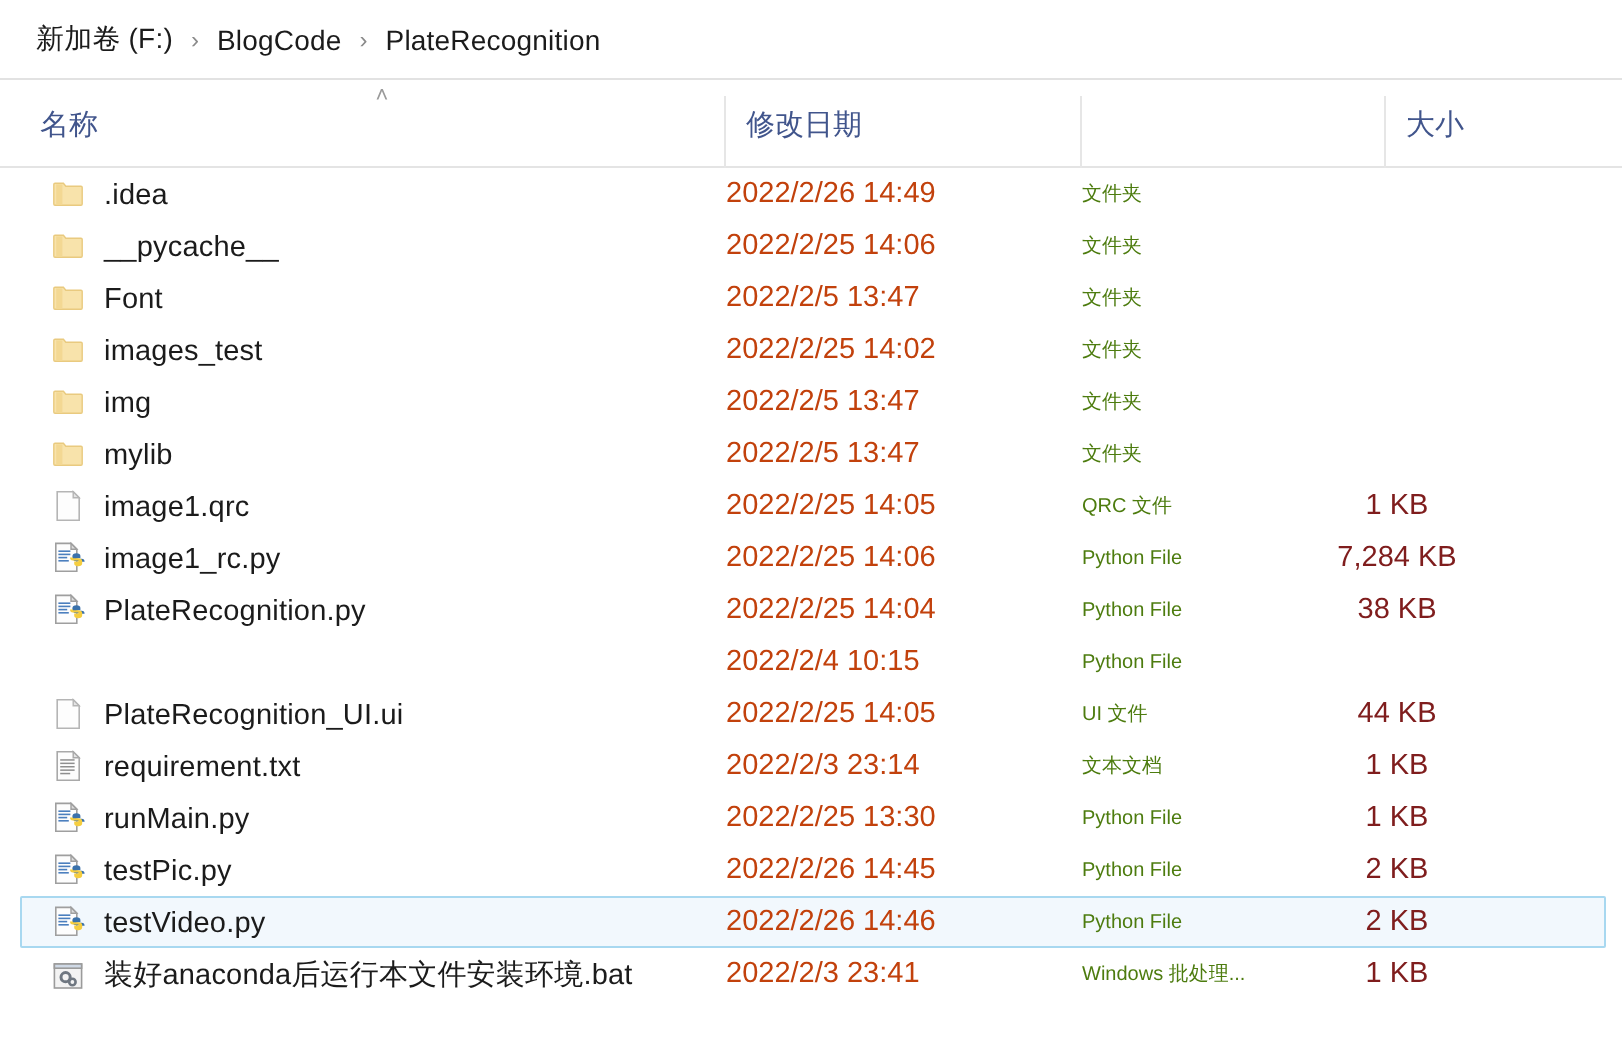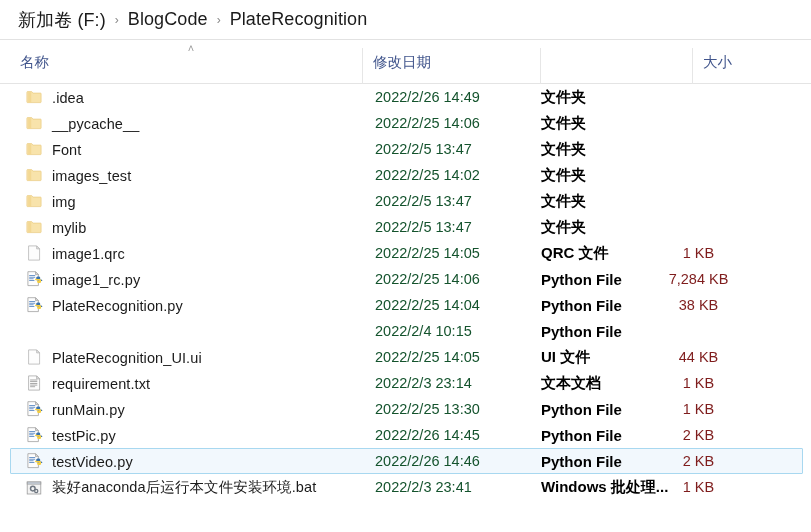--- a/index.html
+++ b/index.html
@@ -19,21 +19,21 @@
   #breadcrumb-bar {
     height: 40px;
     display: flex;
     align-items: center;
     padding-left: 18px;
     box-sizing: border-box;
     background: #ffffff;
     border-bottom: 1px solid #e2e2e2;
   }
   .crumb {
-    font-size: 18px;
+    font-size: 14px;
     color: #1b1b1b;
     white-space: nowrap;
     letter-spacing: .1px;
   }
   .crumb-sep {
     font-size: 12px;
     color: #8a8a8a;
     margin: 0 9px;
     line-height: 1;
     transform: translateY(0px);
@@ -106,32 +106,31 @@
   }
   .name-text {
     font-size: 14.5px;
     color: #1b1b1b;
     white-space: nowrap;
     margin-left: 9px;
     letter-spacing: .1px;
   }
   .cell-date {
     position: absolute;
-    left: 364px;
+    left: 352px;
     font-size: 14.5px;
-    color: #14532d;
+    color: #c2410c;
     white-space: nowrap;
   }
   .cell-type {
     position: absolute;
     left: 530px;
-    font-size: 15px;
-    color: #000000;
-    white-space: nowrap;
-    font-weight: bold;
+    font-size: 10px;
+    color: #4d7c0f;
+    white-space: nowrap;
   }
   .cell-size {
     position: absolute;
     left: 600px;
     width: 175px;
     text-align: center;
     font-size: 14.5px;
     color: #7f1d1d;
     white-space: nowrap;
   }

